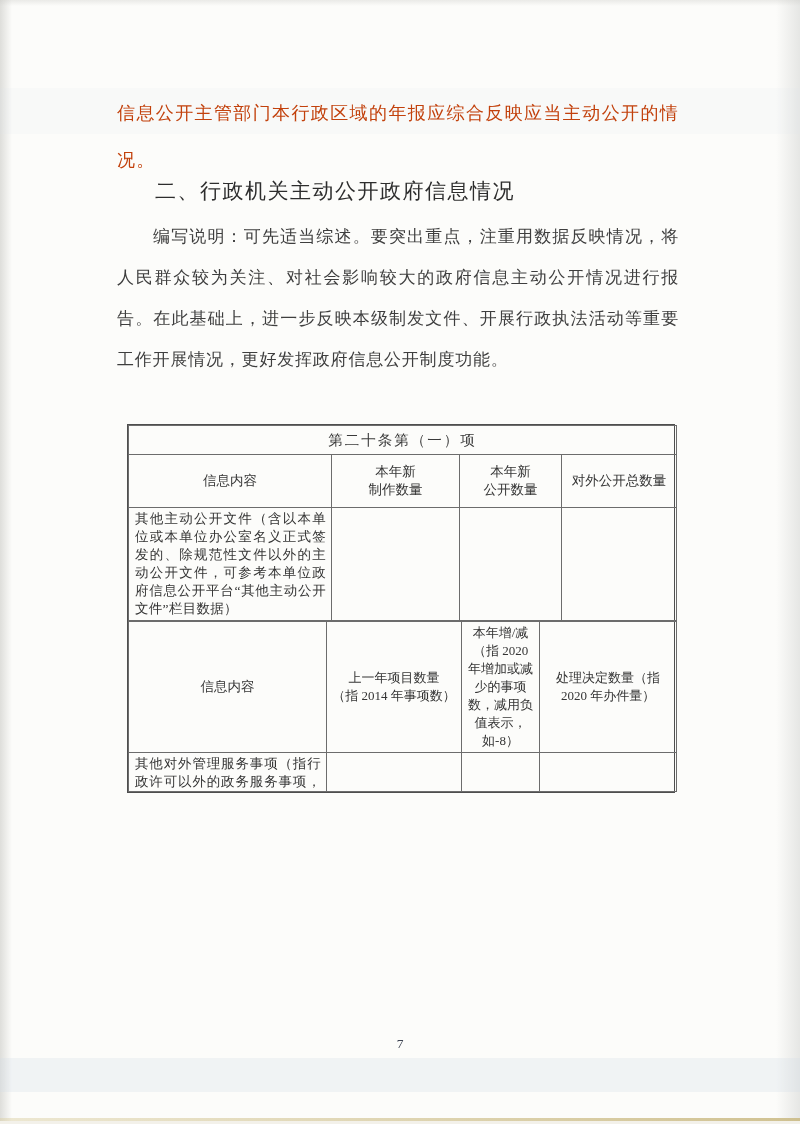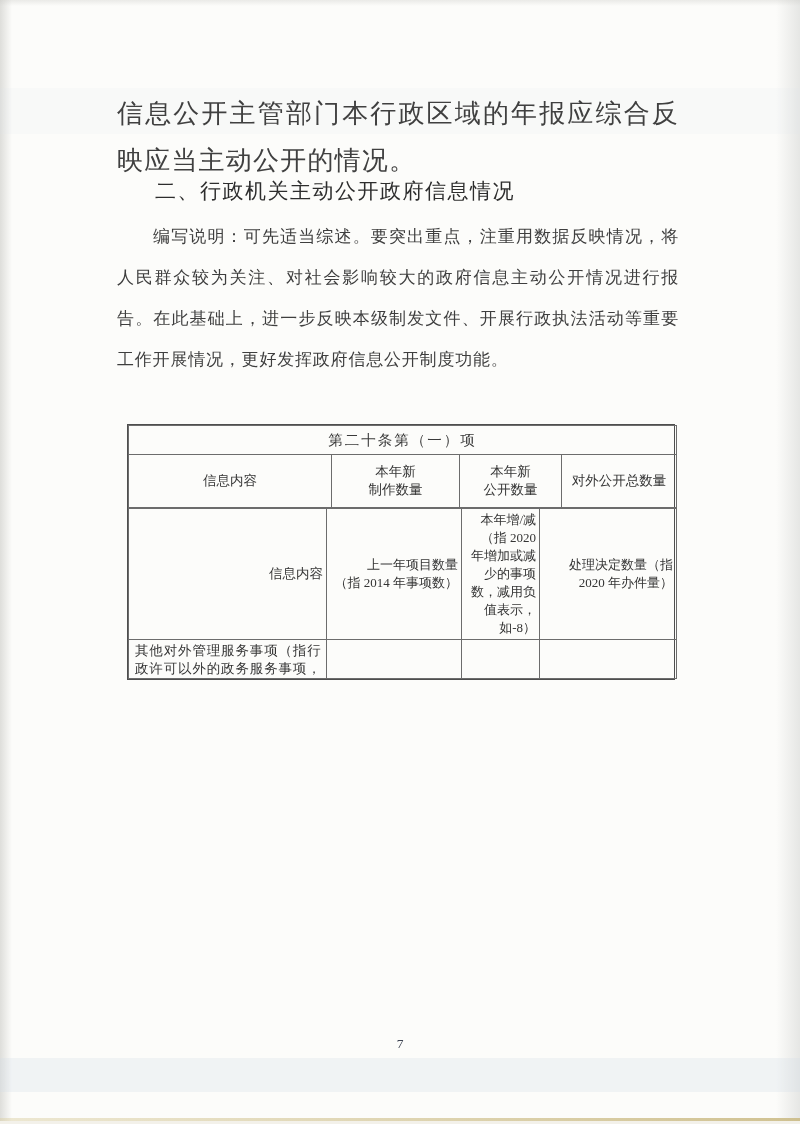--- a/index.html
+++ b/index.html
@@ -18,22 +18,22 @@
     background:linear-gradient(to bottom,rgba(200,200,196,0.35),rgba(200,200,196,0));}
   .scan-band{position:absolute;left:0;right:0;top:1058px;height:34px;
     background:rgba(213,222,232,0.30);}
   .scan-band2{position:absolute;left:0;right:0;top:88px;height:46px;
     background:rgba(220,228,236,0.12);}
   .edge-bottom-line{position:absolute;left:0;right:0;bottom:3px;height:3px;
     background:linear-gradient(to right,rgba(218,206,160,0.45),rgba(201,184,128,0.85));}
   .edge-bottom{position:absolute;left:0;right:0;bottom:0;height:3px;background:#f3f1ea;}
   
   .p1{position:absolute;left:117px;top:90px;width:562px;
-    font-size:26px;line-height:47px;letter-spacing:1.2px;
-    color:#404040;text-align:justify;}
+    font-size:18px;line-height:47px;letter-spacing:1.2px;
+    color:#c2410c;text-align:justify;}
   .heading{position:absolute;left:117px;top:177px;width:562px;
     font-family:"Liberation Sans","DejaVu Sans",sans-serif;font-weight:normal;
     font-size:21px;letter-spacing:1.5px;color:#2d2d2d;text-indent:38px;}
   .p2{position:absolute;left:117px;top:216px;width:562px;
     font-size:17px;line-height:41px;letter-spacing:0.8px;
     color:#3e3e3e;text-align:justify;text-indent:36px;}
   
   .table-wrap{position:absolute;left:127px;top:424px;width:548px;
     border:1px solid #4e4e4e;box-sizing:border-box;background:transparent;}
   table{width:100%;border-collapse:collapse;table-layout:fixed;color:#343434;}
@@ -41,21 +41,21 @@
     font-size:13.5px;line-height:18px;vertical-align:middle;}
   td.title-cell{height:29px;text-align:center;font-size:14.5px;
     letter-spacing:2px;color:#3a3a3a;}
   td.hdr{text-align:center;white-space:pre-line;padding:2px 3px;}
   td.hdr.small{font-size:13px;}
   td.label{text-align:justify;padding:2px 5px 2px 6px;letter-spacing:0.3px;}
   tr.r-hdr1 td{height:53px;}
   tr.r-guizhang td{height:47px;}
   tr.r-guifan td{height:109px;}
   tr.r-qita td{height:110px;}
-  tr.r-hdr5 td{height:126px;text-align:right;}
+  tr.r-hdr5 td{height:126px;}
   tr.r-xuke td{height:39px;}
   tr.r-cut td{height:36px;vertical-align:top;}
   .clip{height:34px;overflow:hidden;}
   
   .page-number{position:absolute;left:0;top:1036px;width:800px;
     text-align:center;font-size:13.5px;color:#3d4352;}
 </style>
 </head>
 <body>
 
@@ -85,20 +85,26 @@
       <td class="title-cell" colspan="4">第二十条第（一）项</td>
     </tr>
     <tr class="r-hdr1">
       <td class="hdr">信息内容</td>
       <td class="hdr">本年新
 制作数量</td>
       <td class="hdr">本年新
 公开数量</td>
       <td class="hdr">对外公开总数量</td>
     </tr>
+    <tr class="r-qita">
+      <td class="label">其他主动公开文件（含以本单位或本单位办公室名义正式签发的、除规范性文件以外的主动公开文件，可参考本单位政府信息公开平台“其他主动公开文件”栏目数据）</td>
+      <td></td>
+      <td></td>
+      <td></td>
+    </tr>
   </tbody>
     </table>
 
   <table>
     <colgroup>
         <col style="width:198px">
         <col style="width:135px">
         <col style="width:78px">
         <col style="width:137px">
       </colgroup>

